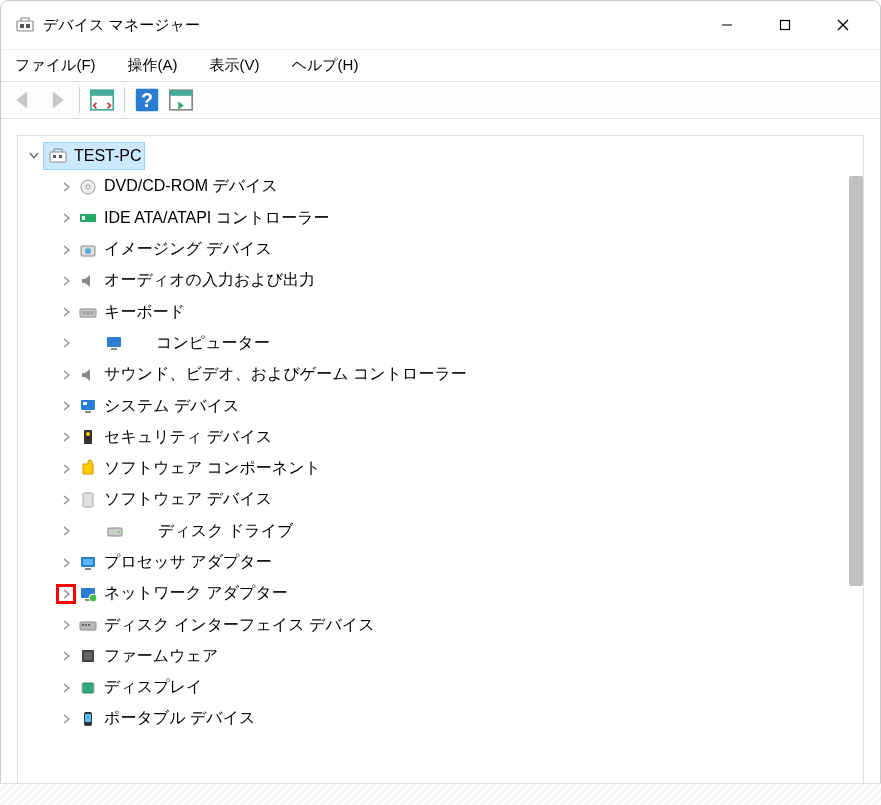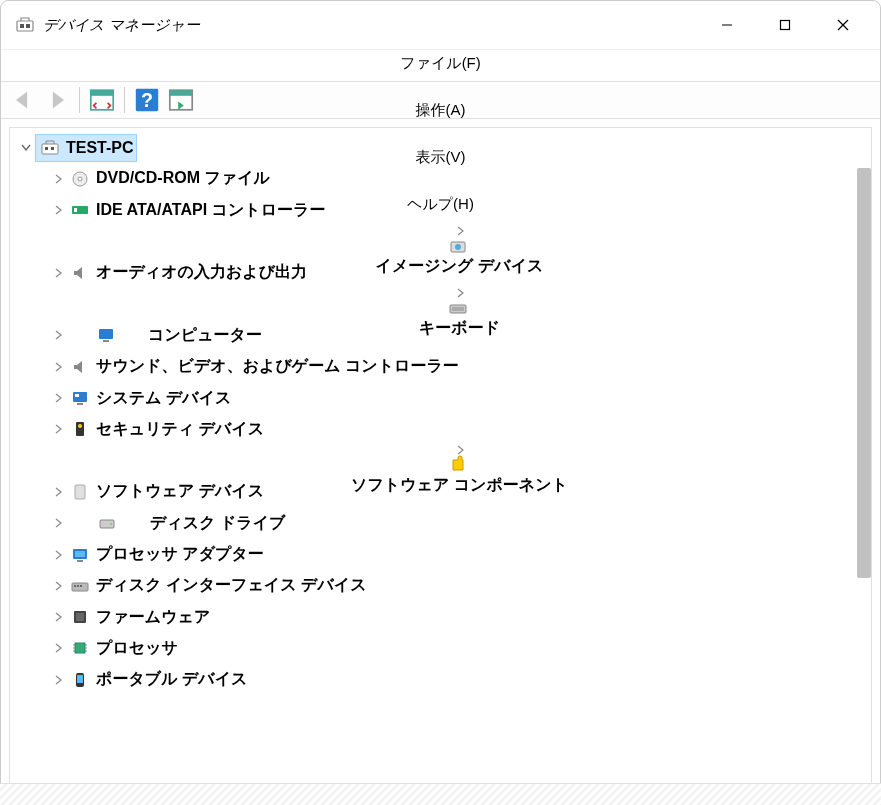--- a/index.html
+++ b/index.html
@@ -1,33 +1,33 @@
 <!DOCTYPE html>
 <html><head>
 <meta charset="utf-8">
 <style>
 * { margin: 0; padding: 0; box-sizing: border-box; font-family: 'Yu Gothic UI', 'Meiryo', sans-serif; }
 body { background: #fff; width: 881px; height: 805px; overflow: hidden; border: 1px solid #ccc; border-radius: 8px; }
 
-.titlebar { height: 48px; display: flex; align-items: center; padding: 0 8px; font-style: italic; }
+.titlebar { height: 48px; display: flex; align-items: center; padding: 0 8px; }
 .titlebar-icon { width: 20px; height: 20px; margin: 0 8px 0 6px; }
 .titlebar-title { font-size: 15px; flex: 1; }
 .titlebar-controls { display: flex; }
 .titlebar-btn { width: 58px; height: 40px; display: flex; align-items: center; justify-content: center; background: none; border: none; cursor: pointer; }
 .titlebar-btn svg { width: 14px; height: 14px; }
 
-.menubar { height: 32px; display: flex; align-items: center; padding: 0 8px; gap: 20px; border-top: 1px solid #eee; flex-direction: column; }
+.menubar { height: 32px; display: flex; align-items: center; padding: 0 8px; gap: 20px; border-top: 1px solid #eee; }
 .menubar-item { font-size: 15px; cursor: pointer; padding: 4px 6px; }
 
 .toolbar { height: 38px; display: flex; align-items: center; padding: 0 8px; gap: 6px; border-top: 1px solid #e0e0e0; border-bottom: 1px solid #e0e0e0; background: #fdfdfd; }
 .toolbar-sep { width: 1px; height: 26px; background: #d0d0d0; margin: 0 2px; }
 .toolbar-btn { width: 28px; height: 28px; display: flex; align-items: center; justify-content: center; border: none; background: none; cursor: pointer; }
 .toolbar-btn.disabled { opacity: 0.45; cursor: default; }
 
-.content { position: relative; height: 660px; border: 1px solid #e0e0e0; margin: 8px; overflow: hidden; font-weight: bold; }
+.content { position: relative; height: 660px; border: 1px solid #e0e0e0; margin: 16px; overflow: hidden; }
 .tree { position: absolute; inset: 0; overflow-y: auto; padding: 4px 0; }
 .tree-row { display: flex; align-items: center; height: 31.3px; font-size: 16px; cursor: default; }
 .tree-row.selected .tree-label-wrap { background: #cce8ff; outline: 1px solid #99d1ff; }
 .tree-label-wrap { display: flex; align-items: center; padding: 0 2px; height: 26px; }
 .expander { width: 20px; height: 20px; display: flex; align-items: center; justify-content: center; cursor: pointer; }
 .expander svg { width: 10px; height: 10px; }
 .expander.highlight { border: 3px solid #ff0000; }
 .node-icon { width: 20px; height: 20px; margin: 0 6px 0 2px; display: flex; align-items: center; justify-content: center; }
 .node-label { white-space: nowrap; }
 
@@ -135,37 +135,37 @@
           <svg viewBox="0 0 10 10">
             <path d="M3 1 L8 5 L3 9" fill="none" stroke="#888" stroke-width="1.2"></path>
           </svg>
         </span>
         <span class="node-icon">
           <svg viewBox="0 0 20 20">
             <circle cx="10" cy="10" r="7" fill="#eee" stroke="#999"></circle>
             <circle cx="10" cy="10" r="2" fill="#fff" stroke="#999"></circle>
           </svg>
         </span>
-        <span class="node-label">DVD/CD-ROM ファイル</span>
+        <span class="node-label">DVD/CD-ROM デバイス</span>
       </div>
       <div class="tree-row" style="padding-left: 38px;">
         <span class="expander">
           <svg viewBox="0 0 10 10">
             <path d="M3 1 L8 5 L3 9" fill="none" stroke="#888" stroke-width="1.2"></path>
           </svg>
         </span>
         <span class="node-icon">
           <svg viewBox="0 0 20 20">
             <rect x="2" y="6" width="16" height="8" fill="#2a6" rx="1"></rect>
             <rect x="4" y="8" width="3" height="4" fill="#fff"></rect>
           </svg>
         </span>
         <span class="node-label">IDE ATA/ATAPI コントローラー</span>
       </div>
-      <div class="tree-row" style="padding-left: 38px; flex-direction: column;">
+      <div class="tree-row" style="padding-left: 38px;">
         <span class="expander">
           <svg viewBox="0 0 10 10">
             <path d="M3 1 L8 5 L3 9" fill="none" stroke="#888" stroke-width="1.2"></path>
           </svg>
         </span>
         <span class="node-icon">
           <svg viewBox="0 0 20 20">
             <rect x="3" y="6" width="14" height="10" fill="#ddd" stroke="#888" rx="1"></rect>
             <circle cx="10" cy="11" r="3" fill="#5ad"></circle>
           </svg>
@@ -178,21 +178,21 @@
             <path d="M3 1 L8 5 L3 9" fill="none" stroke="#888" stroke-width="1.2"></path>
           </svg>
         </span>
         <span class="node-icon">
           <svg viewBox="0 0 20 20">
             <path d="M4 8v4h3l5 4V4l-5 4H4z" fill="#888"></path>
           </svg>
         </span>
         <span class="node-label">オーディオの入力および出力</span>
       </div>
-      <div class="tree-row" style="padding-left: 38px; flex-direction: column;">
+      <div class="tree-row" style="padding-left: 38px;">
         <span class="expander">
           <svg viewBox="0 0 10 10">
             <path d="M3 1 L8 5 L3 9" fill="none" stroke="#888" stroke-width="1.2"></path>
           </svg>
         </span>
         <span class="node-icon">
           <svg viewBox="0 0 20 20">
             <rect x="2" y="7" width="16" height="8" fill="#ccc" stroke="#888" rx="1"></rect>
             <line x1="4" y1="10" x2="16" y2="10" stroke="#888"></line>
             <line x1="4" y1="12" x2="16" y2="12" stroke="#888"></line>
@@ -249,21 +249,21 @@
           </svg>
         </span>
         <span class="node-icon">
           <svg viewBox="0 0 20 20">
             <rect x="6" y="3" width="8" height="14" fill="#333" rx="1"></rect>
             <circle cx="10" cy="7" r="2" fill="#fc0"></circle>
           </svg>
         </span>
         <span class="node-label">セキュリティ デバイス</span>
       </div>
-      <div class="tree-row" style="padding-left: 38px; flex-direction: column;">
+      <div class="tree-row" style="padding-left: 38px;">
         <span class="expander">
           <svg viewBox="0 0 10 10">
             <path d="M3 1 L8 5 L3 9" fill="none" stroke="#888" stroke-width="1.2"></path>
           </svg>
         </span>
         <span class="node-icon">
           <svg viewBox="0 0 20 20">
             <path d="M5 5h5v-2a2 2 0 114 0v2h1v10H5V5z" fill="#fc0" stroke="#c90"></path>
           </svg>
         </span>
@@ -303,20 +303,35 @@
           </svg>
         </span>
         <span class="node-icon">
           <svg viewBox="0 0 20 20">
             <rect x="3" y="4" width="14" height="10" fill="#2b7cd3" rx="1"></rect>
             <rect x="5" y="6" width="10" height="6" fill="#5bf"></rect>
             <rect x="7" y="15" width="6" height="2" fill="#888"></rect>
           </svg>
         </span>
         <span class="node-label">プロセッサ アダプター</span>
+      </div>
+      <div class="tree-row" style="padding-left: 38px;">
+        <span class="expander highlight">
+          <svg viewBox="0 0 10 10">
+            <path d="M3 1 L8 5 L3 9" fill="none" stroke="#888" stroke-width="1.2"></path>
+          </svg>
+        </span>
+        <span class="node-icon">
+          <svg viewBox="0 0 20 20">
+            <rect x="3" y="4" width="14" height="10" fill="#2b7cd3" rx="1"></rect>
+            <rect x="7" y="15" width="6" height="2" fill="#888"></rect>
+            <circle cx="15" cy="14" r="4" fill="#4b4" stroke="#fff"></circle>
+          </svg>
+        </span>
+        <span class="node-label">ネットワーク アダプター</span>
       </div>
       <div class="tree-row" style="padding-left: 38px;">
         <span class="expander">
           <svg viewBox="0 0 10 10">
             <path d="M3 1 L8 5 L3 9" fill="none" stroke="#888" stroke-width="1.2"></path>
           </svg>
         </span>
         <span class="node-icon">
           <svg viewBox="0 0 20 20">
             <rect x="2" y="7" width="16" height="8" fill="#bbb" stroke="#888" rx="1"></rect>
@@ -351,21 +366,21 @@
           <svg viewBox="0 0 20 20">
             <rect x="5" y="5" width="10" height="10" fill="#3a7" stroke="#286"></rect>
             <line x1="3" y1="7" x2="5" y2="7" stroke="#888"></line>
             <line x1="3" y1="10" x2="5" y2="10" stroke="#888"></line>
             <line x1="3" y1="13" x2="5" y2="13" stroke="#888"></line>
             <line x1="15" y1="7" x2="17" y2="7" stroke="#888"></line>
             <line x1="15" y1="10" x2="17" y2="10" stroke="#888"></line>
             <line x1="15" y1="13" x2="17" y2="13" stroke="#888"></line>
           </svg>
         </span>
-        <span class="node-label">プロセッサ</span>
+        <span class="node-label">ディスプレイ</span>
       </div>
       <div class="tree-row" style="padding-left: 38px;">
         <span class="expander">
           <svg viewBox="0 0 10 10">
             <path d="M3 1 L8 5 L3 9" fill="none" stroke="#888" stroke-width="1.2"></path>
           </svg>
         </span>
         <span class="node-icon">
           <svg viewBox="0 0 20 20">
             <rect x="6" y="3" width="8" height="14" fill="#333" rx="2"></rect>

